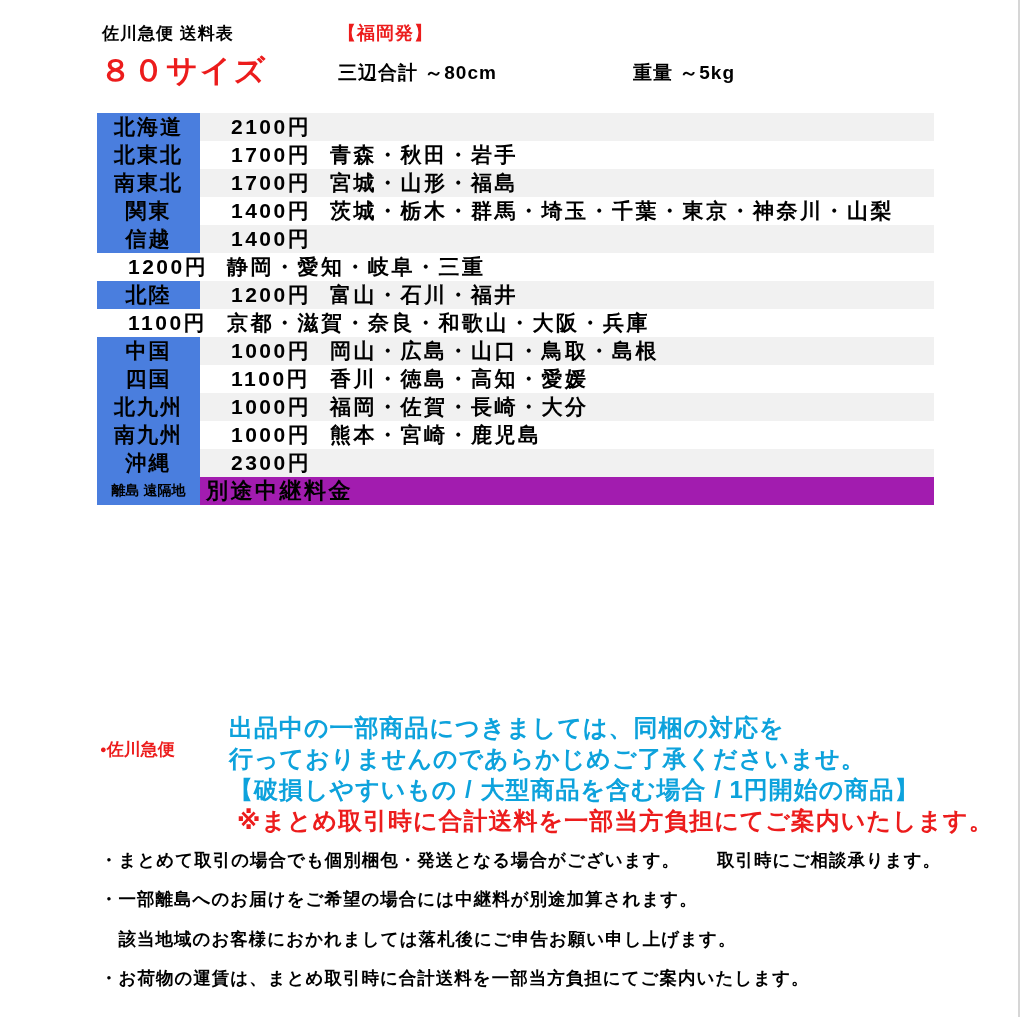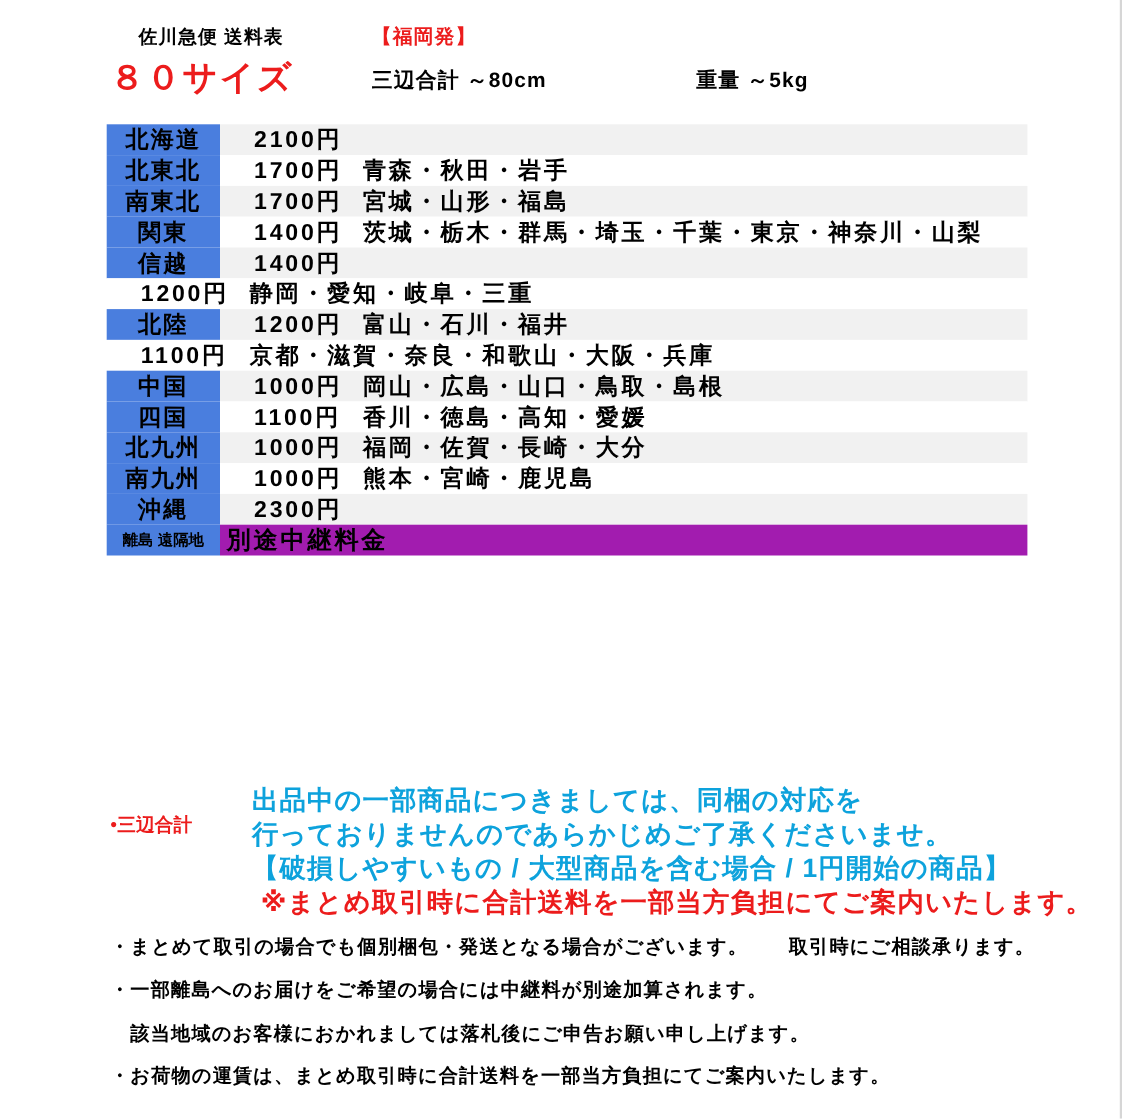--- a/index.html
+++ b/index.html
@@ -1,21 +1,21 @@
 <!DOCTYPE html>
 <html><head>
 <meta charset="utf-8">
 <style>
   html,body{margin:0;padding:0;}
   body{
     width:1021px;height:1017px;position:relative;background:#ffffff;overflow:hidden;
     font-family:"Liberation Sans","DejaVu Sans",sans-serif;font-weight:bold;color:#000;
   }
   
-  .hdr-title{position:absolute;left:102px;top:22px;font-size:17px;letter-spacing:1px;margin-left:24px;}
+  .hdr-title{position:absolute;left:102px;top:22px;font-size:17px;letter-spacing:1px;}
   .hdr-origin{position:absolute;left:338px;top:21px;font-size:18px;color:#ec1c1c;letter-spacing:1px;}
   .hdr-size{position:absolute;left:100px;top:50px;font-size:31px;color:#ec1c1c;letter-spacing:2px;}
   .hdr-dim{position:absolute;left:338px;top:60px;font-size:19px;letter-spacing:1px;}
   .hdr-weight{position:absolute;left:633px;top:60px;font-size:19px;letter-spacing:1px;}
   
   .fee-table{position:absolute;left:97px;top:113px;width:837px;}
   .t-row{display:flex;height:28px;}
   .cell-region{
     width:103px;flex:0 0 103px;background:#4a7ede;color:#000;
     display:flex;align-items:center;justify-content:center;
@@ -140,21 +140,21 @@
     <div class="t-row remote">
     <div class="cell-region">離島 遠隔地</div>
     <div class="cell-rest">
       <span class="price">別途中継料金</span>
       <span class="prefs"></span>
     </div>
   </div>
   </div>
 
 <div class="notice-label">
-  <span class="bullet">●</span><span>三辺合計</span>
+  <span class="bullet">●</span><span>佐川急便</span>
 </div>
 <div class="notice-body">
   <div>出品中の一部商品につきましては、同梱の対応を</div>
   <div>行っておりませんのであらかじめご了承くださいませ。</div>
   <div>【破損しやすいもの / 大型商品を含む場合 / 1円開始の商品】</div>
   <div class="red-line">※まとめ取引時に合計送料を一部当方負担にてご案内いたします。</div>
 </div>
 
 <div class="fn fn1">・まとめて取引の場合でも個別梱包・発送となる場合がございます。　　取引時にご相談承ります。</div>
 <div class="fn fn2">・一部離島へのお届けをご希望の場合には中継料が別途加算されます。</div>

